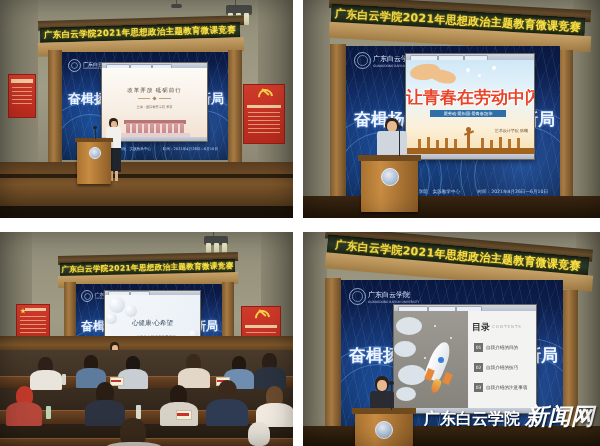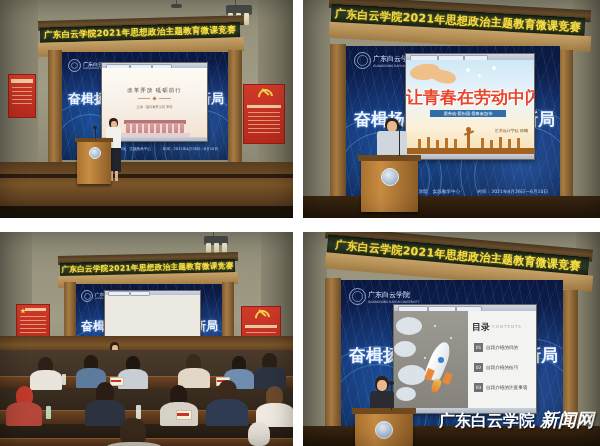--- a/index.html
+++ b/index.html
@@ -420,20 +420,31 @@
         <div class="led-text" style="right:4px;top:34px;font-size:12px;">开新局</div>
         <div class="led-sub" style="left:24px;bottom:8px;font-size:3.3px;">主办：马克思主义学院、实践教学中心</div>
         <div class="led-sub" style="right:8px;bottom:8px;font-size:3.3px;">时间：2021年4月26日—6月10日</div>
       </div>
 
       <div class="screen" style="left:104px;top:58px;width:95px;height:74px;">
         <div class="screen-bar" style="height:4px;">
           <div class="tab" style="left:3px;width:20px;"></div>
           <div class="tab" style="left:25px;width:18px;"></div>
         </div>
+        <div class="slide s3" style="top:4px;bottom:4px;">
+          <div class="ball" style="left:4px;top:2px;width:16px;height:16px;"></div>
+          <div class="ball" style="left:20px;top:10px;width:12px;height:12px;"></div>
+          <div class="ball" style="left:1px;top:18px;width:11px;height:11px;"></div>
+          <div class="ball" style="right:10px;bottom:6px;width:16px;height:16px;"></div>
+          <div class="ball" style="right:26px;bottom:2px;width:11px;height:11px;"></div>
+          <div class="ball" style="right:2px;bottom:22px;width:9px;height:9px;"></div>
+          <div class="sl-title" style="top:24px;font-size:6.5px;color:#3c4a5c;">心健康·心希望</div>
+          <div class="sl-sub" style="top:40px;font-size:3.6px;color:#62707f;">——大学生心理健康教育专题</div>
+          <div class="rule" style="left:28px;width:40px;top:47px;background:#9aa7b6;"></div>
+        </div>
         <div class="screen-bottombar" style="height:4px;"></div>
       </div>
 
       <div class="poster" style="left:16px;top:72px;width:32px;height:42px;">
         <div class="poster-flag" style="left:3px;top:3px;width:6px;height:6px;"></div>
         <div class="poster-h" style="top:3px;left:26%;width:66%;height:3px;"></div>
         <div class="poster-line" style="top:11px;height:1px;"></div>
         <div class="poster-line" style="top:15px;height:1px;"></div>
         <div class="poster-line" style="top:19px;height:1px;"></div>
         <div class="poster-line" style="top:23px;height:1px;"></div>
@@ -601,19 +612,19 @@
 
       <div class="podium" style="left:52px;top:176px;width:58px;height:38px;">
         <div class="podium-top" style="height:6px;"></div>
         <div class="podium-seal" style="left:20px;top:13px;width:16px;height:16px;"></div>
       </div>
       <div class="mic" style="left:88px;top:152px;width:1px;height:26px;"></div>
       <div class="mic-head" style="left:86px;top:149px;width:5px;height:4px;"></div>
 
       <div class="wm" style="right:6px;bottom:14px;">
         <span class="wm1" style="font-size:16px;">广东白云学院</span>
-        <span class="wm2" style="font-size:18px;">新闻网</span>
+        <span class="wm2" style="font-size:23px;">新闻网</span>
       </div>
     </div>
     <div class="vignette"></div>
   </div>
 
 </div>
 
 </body></html>

